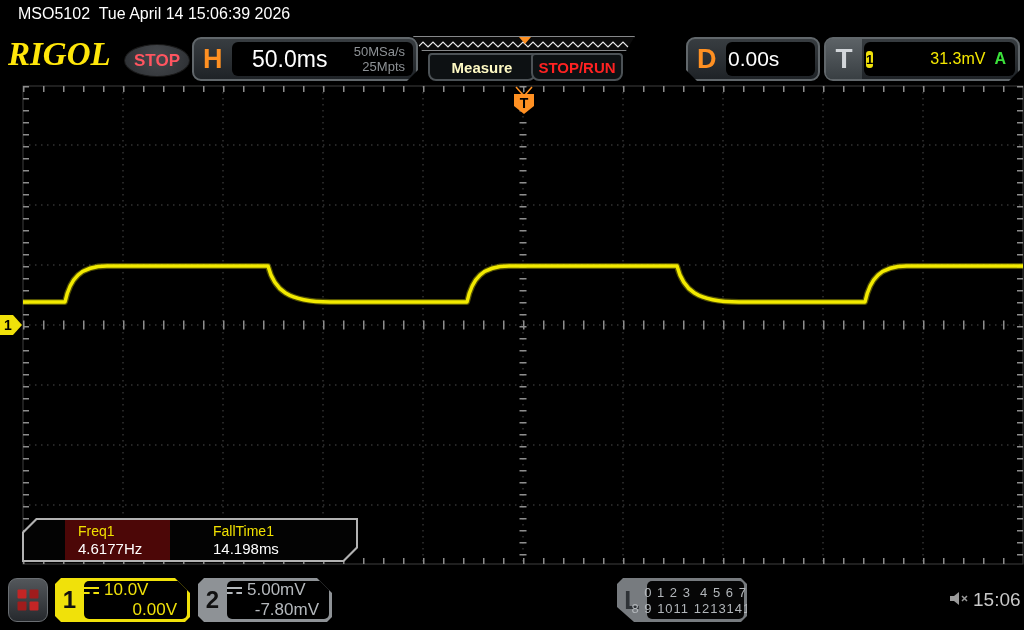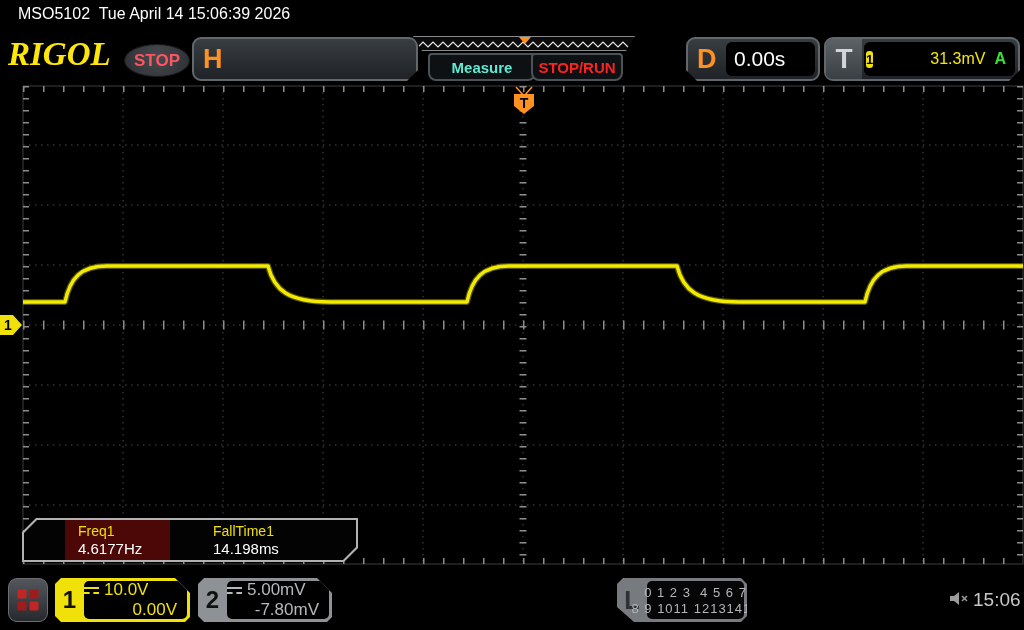--- a/index.html
+++ b/index.html
@@ -27,25 +27,25 @@
   .srate{color:#8e9296;font-size:13px;text-align:right;line-height:15px;padding-right:8px;}
   .membar{position:absolute;left:413px;top:36px;width:222px;height:15px;background:#0b0b0b;
         border:1px solid #86888a;box-sizing:border-box;
         clip-path:polygon(0 0,100% 0,calc(100% - 9px) 100%,9px 100%);}
   .membar svg{position:absolute;left:4px;top:2px;}
   .mem-trig{position:absolute;left:105px;top:0;width:0;height:0;
         border-left:6px solid transparent;border-right:6px solid transparent;border-top:7px solid #ff9022;}
   .hdr-btn{position:absolute;top:53px;height:28px;background:#0d1113;border:2px solid #4c5256;
         border-radius:4px 4px 8px 8px;box-sizing:border-box;display:flex;align-items:center;
         justify-content:center;font-weight:bold;font-size:15px;}
-  .measure-btn{left:428px;width:108px;color:#5eead4;}
+  .measure-btn{left:428px;width:108px;color:#fef9c3;}
   .stoprun-btn{left:531px;width:92px;color:#ff2222;}
   .d-panel{left:686px;top:37px;width:134px;clip-path:polygon(0 0,100% 0,100% 100%,11px 100%,0 calc(100% - 11px));}
   .d-panel .field{left:38px;}
-  .delay-val{color:#fff;font-size:21px;padding-left:8px;}
+  .delay-val{color:#fff;font-size:21px;padding-left:2px;}
   .t-panel{left:824px;top:37px;width:196px;clip-path:polygon(0 0,100% 0,100% calc(100% - 11px),calc(100% - 11px) 100%,0 100%);}
   .t-tab{position:absolute;left:0;top:0;bottom:0;width:36px;border-radius:6px 0 0 6px;
         background:linear-gradient(180deg,#5c6266,#393f43);display:flex;align-items:center;
         justify-content:center;color:#d2d6da;font-size:28px;font-weight:bold;}
   .t-panel .field{left:38px;justify-content:flex-end;gap:9px;padding-right:9px;}
   .trig-badge{width:17px;height:17px;background:#f0e10a;border-radius:3px;color:#000;
         font-size:13px;font-weight:bold;display:flex;align-items:center;justify-content:center;}
   .trig-level{color:#f5e800;font-size:16px;margin-left:48px;}
   .trig-mode{color:#3ae03a;font-size:16px;font-weight:bold;}
 
@@ -104,20 +104,24 @@
 
 <div class="screen">
 
   <div class="titlebar">MSO5102  Tue April 14 15:06:39 2026</div>
 
   <div class="logo">RIGOL</div>
   <div class="stop-pill">STOP</div>
 
   <div class="panel h-panel">
     <span class="big-letter">H</span>
+    <div class="field">
+      <span class="timebase">50.0ms</span>
+      <span class="srate"><span>50MSa/s</span><br><span>25Mpts</span></span>
+    </div>
   </div>
 
   <div class="membar">
     <svg width="212" height="11" viewBox="0 0 212 11">
       <polyline points="0,8 5,3 10,8 15,3 20,8 25,3 30,8 35,3 40,8 45,3 50,8 55,3 60,8 65,3 70,8 75,3 80,8 85,3 90,8 95,3 100,8 105,3 110,8 115,3 120,8 125,3 130,8 135,3 140,8 145,3 150,8 155,3 160,8 165,3 170,8 175,3 180,8 185,3 190,8 195,3 200,8 205,3 210,8" fill="none" stroke="#e8e8e8" stroke-width="1.2"></polyline>
     </svg>
     <div class="mem-trig"></div>
   </div>
 
   <div class="hdr-btn measure-btn">Measure</div>

